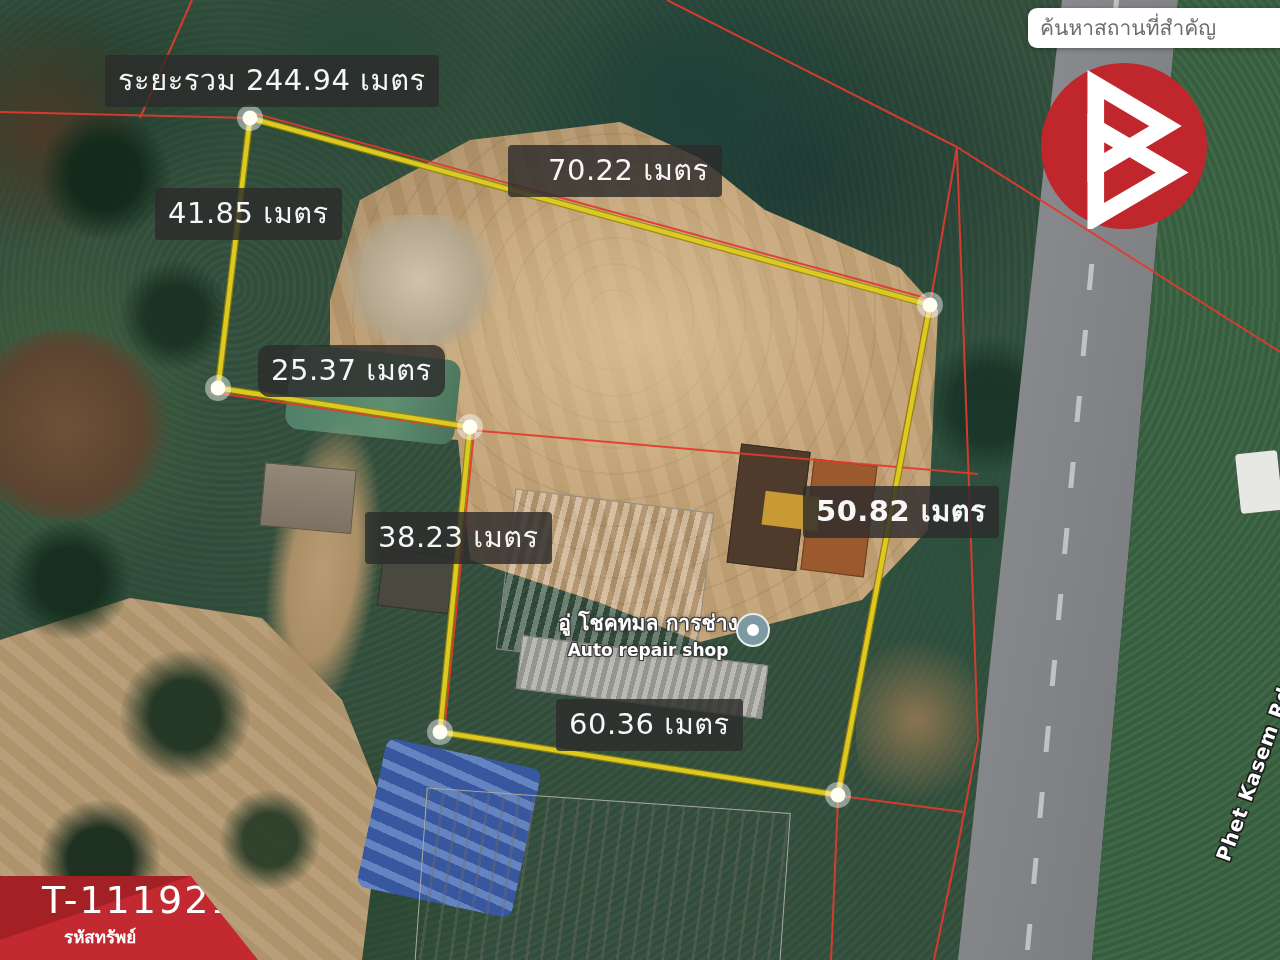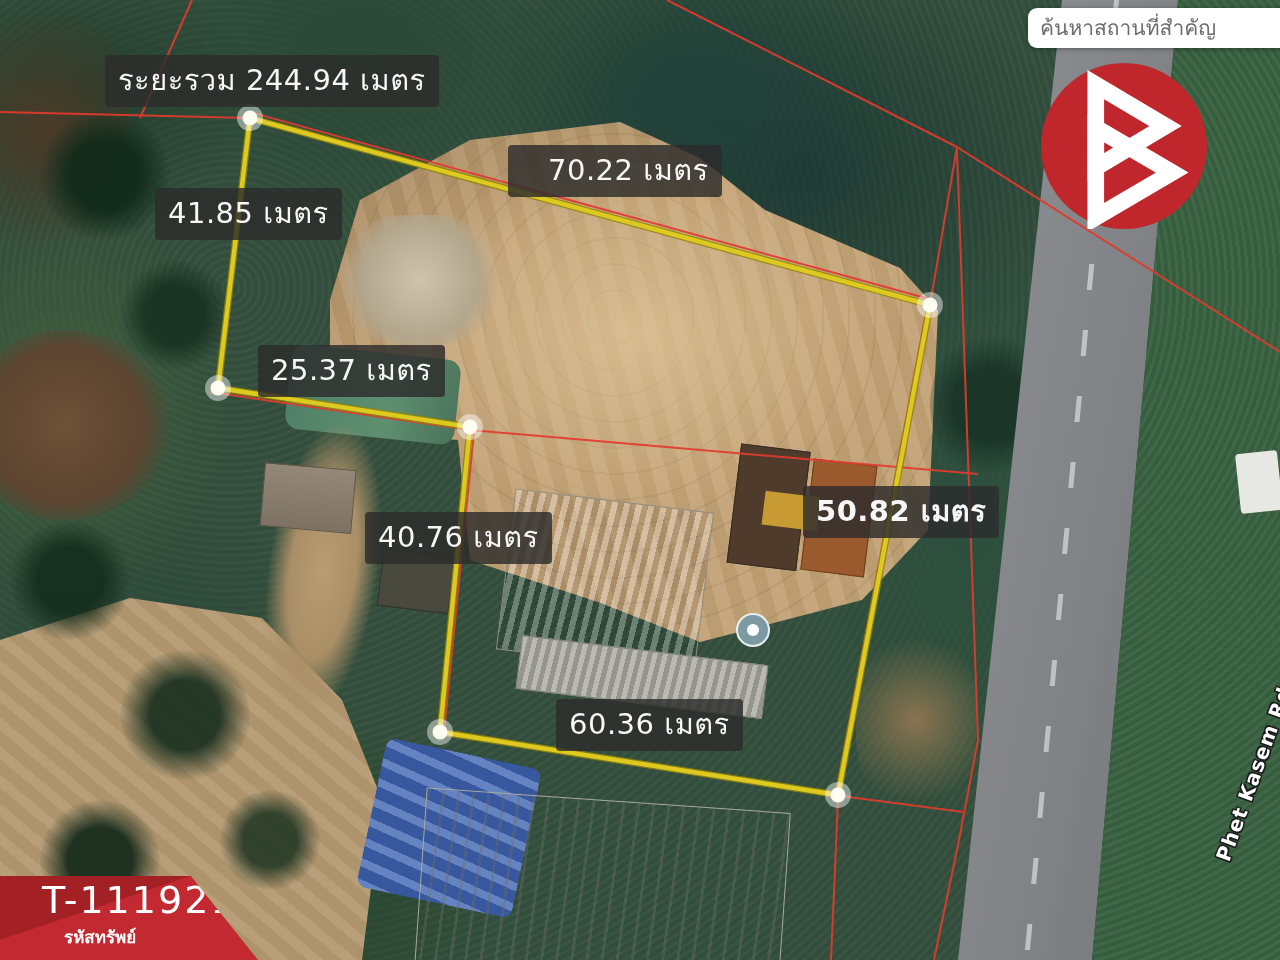--- a/index.html
+++ b/index.html
@@ -89,21 +89,21 @@
   .white-roof-right{position:absolute;left:1238px;top:452px;width:42px;height:60px;background:#e7e7e3;transform:rotate(-6deg);border-radius:4px;}
 
   
   #survey-svg{position:absolute;inset:0;z-index:5;pointer-events:none;}
   #labels-layer{position:absolute;inset:0;z-index:6;pointer-events:none;}
   .side-label{position:absolute;background:rgba(44,44,44,.82);color:#f7f7f7;font-size:29px;
     padding:2px 13px 4px 13px;border-radius:4px;white-space:nowrap;letter-spacing:.5px;}
   .lbl-total{left:105px;top:55px;}
   .lbl-top{left:508px;top:145px;padding-left:40px;}
   .lbl-upper-left{left:155px;top:188px;}
-  .lbl-mid-left{left:258px;top:345px;}
+  .lbl-mid-left{left:258px;top:345px;border-radius:12px;}
   .lbl-lower-left{left:365px;top:512px;}
   .lbl-right{left:803px;top:486px;font-weight:bold;}
   .lbl-bottom{left:556px;top:699px;}
 
   .poi{position:absolute;left:548px;top:606px;width:200px;z-index:6;text-align:center;color:#fff;}
   .poi .th{font-size:21px;font-weight:bold;
     text-shadow:-1px -1px 0 #3a3a3a,1px -1px 0 #3a3a3a,-1px 1px 0 #3a3a3a,1px 1px 0 #3a3a3a,0 0 5px rgba(0,0,0,.5);}
   .poi .en{font-size:17px;font-weight:bold;margin-top:1px;
     text-shadow:-1px -1px 0 #3a3a3a,1px -1px 0 #3a3a3a,-1px 1px 0 #3a3a3a,1px 1px 0 #3a3a3a,0 0 5px rgba(0,0,0,.5);}
   .poi-icon{position:absolute;left:736px;top:613px;width:34px;height:34px;border-radius:50%;z-index:6;
@@ -203,25 +203,29 @@
       <circle cx="470" cy="427" r="7.5" fill="#fffef2"></circle>
       <circle cx="218" cy="388" r="13" fill="#ffffff" fill-opacity="0.45"></circle>
       <circle cx="218" cy="388" r="7.5" fill="#fffef2"></circle>
     </svg>
 
   <div id="labels-layer">
       <div class="side-label lbl-total">ระยะรวม 244.94 เมตร</div>
       <div class="side-label lbl-top">70.22 เมตร</div>
       <div class="side-label lbl-upper-left">41.85 เมตร</div>
       <div class="side-label lbl-mid-left">25.37 เมตร</div>
-      <div class="side-label lbl-lower-left">40.76 เมตร</div>
+      <div class="side-label lbl-lower-left">38.23 เมตร</div>
       <div class="side-label lbl-right">50.82 เมตร</div>
       <div class="side-label lbl-bottom">60.36 เมตร</div>
     </div>
 
+  <div class="poi">
+    <div class="th">อู่ โชคทมล การช่าง</div>
+    <div class="en">Auto repair shop</div>
+  </div>
   <div class="poi-icon"></div>
 
   <div class="road-label">Phet Kasem Rd</div>
 
   <input class="search-box" type="text" placeholder="ค้นหาสถานที่สำคัญ" style="">
 
   <div class="brand-logo">
     <svg viewBox="0 0 100 100" width="166" height="166">
       <circle cx="50" cy="50" r="50" fill="#c0272d"></circle>
       <path d="M33 13 L75 38 L33 63 Z" fill="none" stroke="#ffffff" stroke-width="10" stroke-linejoin="miter"></path>

